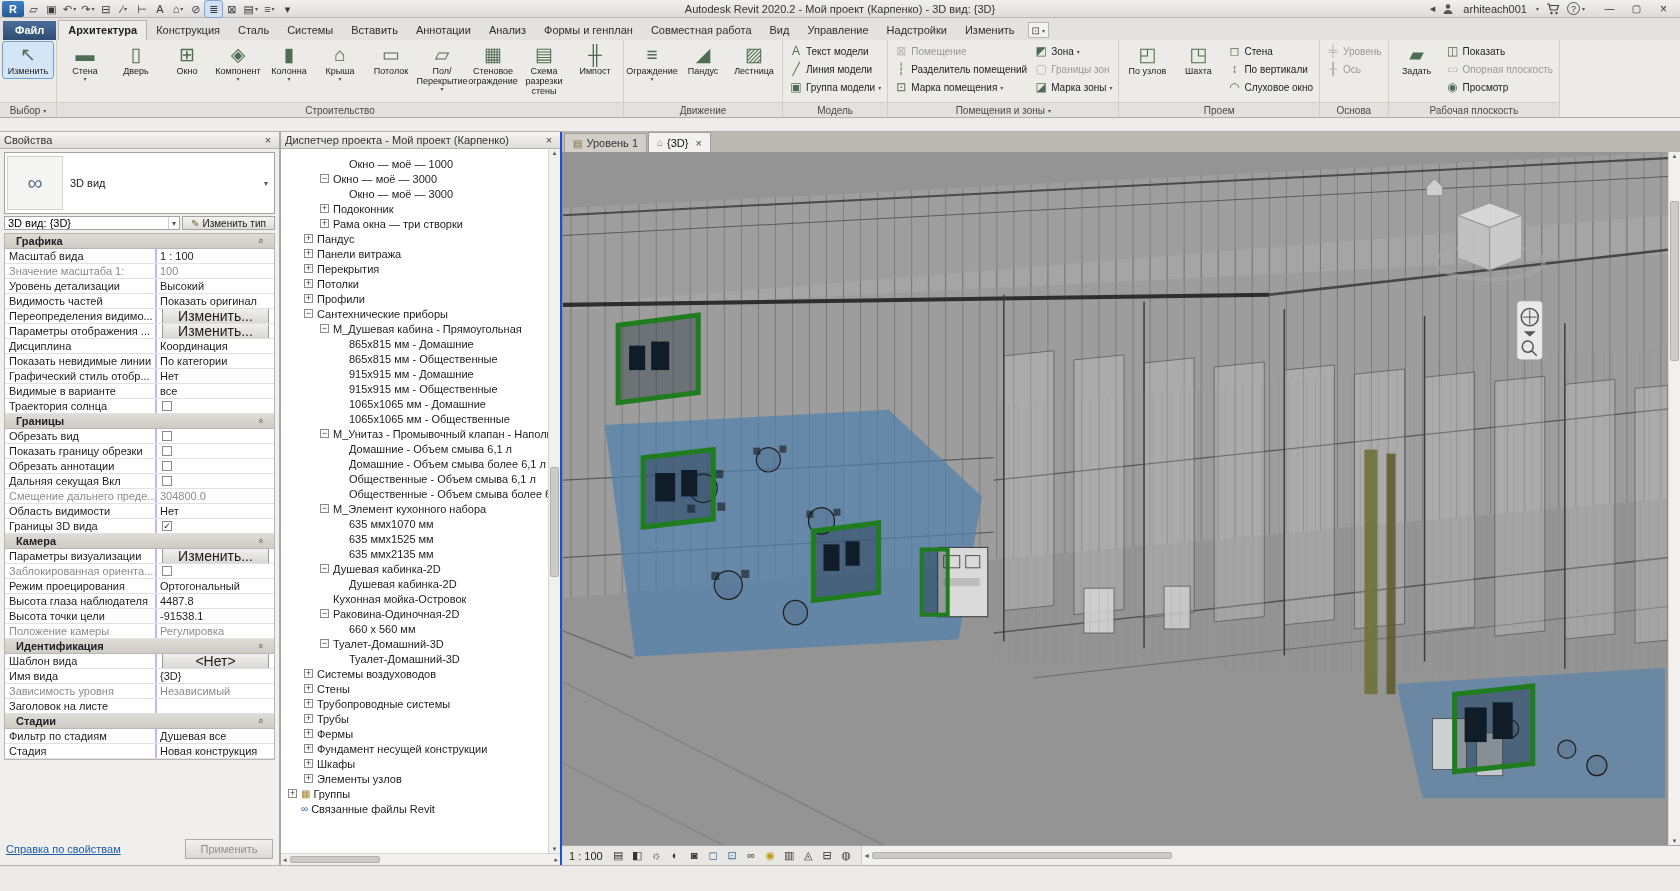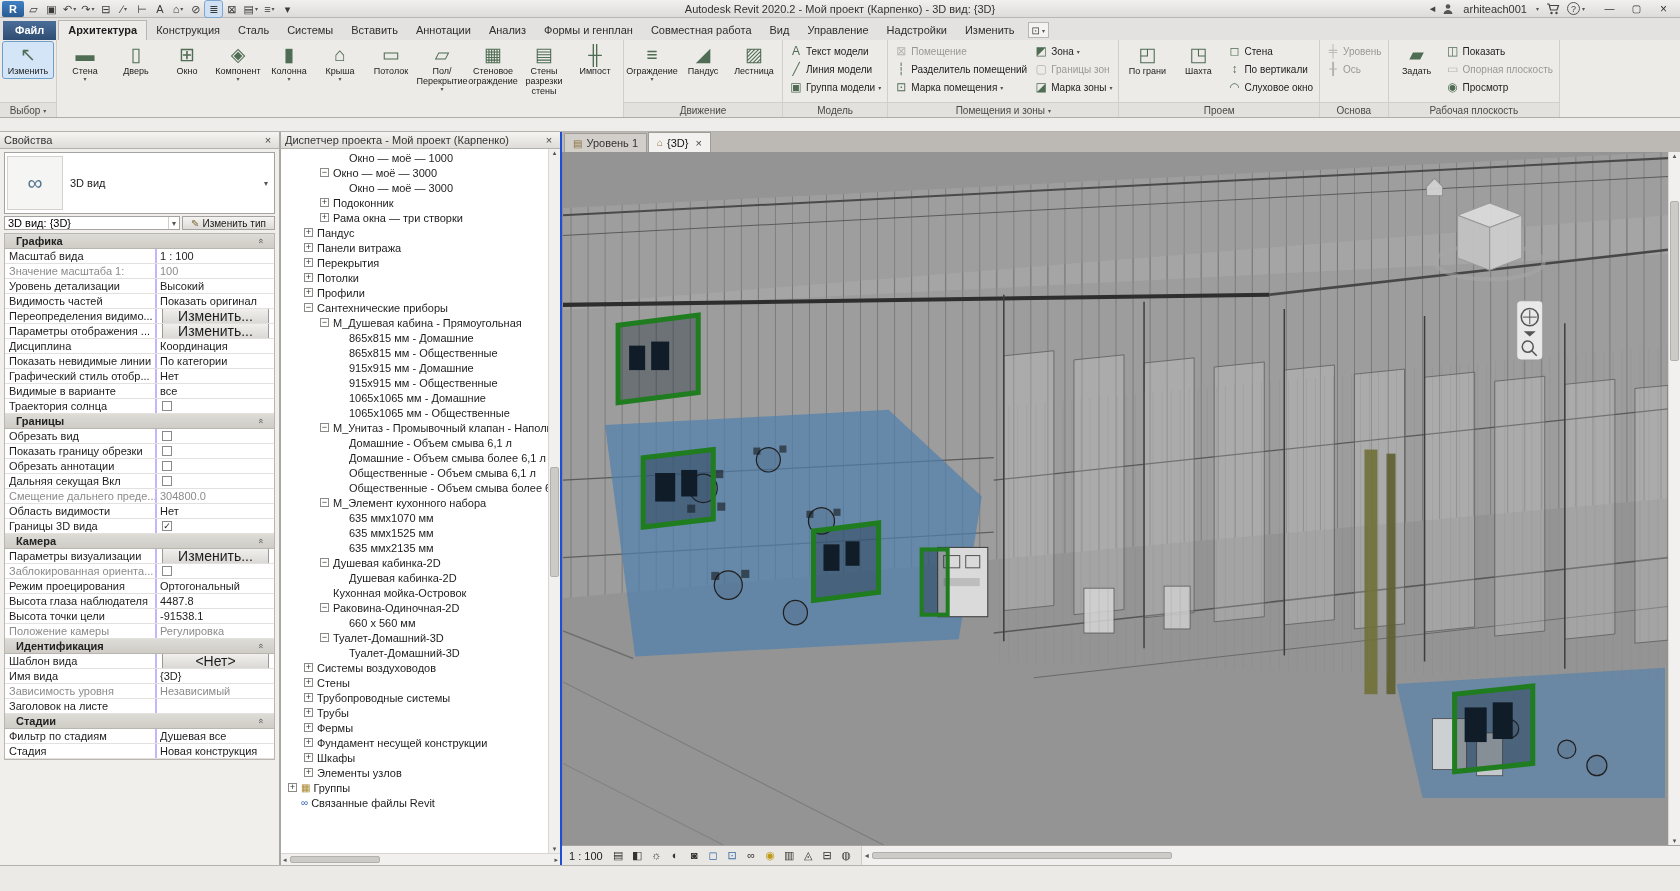--- a/index.html
+++ b/index.html
@@ -75,21 +75,21 @@
   .grayed{color:#8c8c8c !important;}
   .pbtn{flex:1;margin:1px 2px;background:linear-gradient(#f2f1ef,#d9d7d3);border:1px solid #9b9995;font-size:14px;display:flex;align-items:center;justify-content:center;}
   .pcheck{width:10px;height:10px;border:1px solid #8a8a8a;background:#fff;font-size:9px;line-height:8px;text-align:center;margin-left:2px;color:#222;flex:none;}
   .props-footer{margin-top:auto;display:flex;align-items:center;padding:4px 6px 6px;flex:none;}
   .props-footer a{color:#1b5dab;text-decoration:underline;}
   .apply{margin-left:auto;width:88px;height:20px;background:linear-gradient(#f2f1ef,#dcdad6);border:1px solid #aeaca8;color:#8f8f8f;font-size:11px;font-family:inherit;}
 
   
   .browser{width:281px;background:#0ea5e9;border-right:2px solid #1d4ed8;display:flex;flex-direction:column;flex:none;}
   .tree-wrap{flex:1;display:flex;overflow:hidden;background:#fff;}
-  .tree{flex:1;overflow:hidden;padding-top:1px;}
+  .tree{flex:1;overflow:hidden;padding-top:7px;}
   .trow{display:flex;align-items:center;height:15px;font-size:11px;color:#1d1d1d;white-space:nowrap;overflow:hidden;}
   .texp{width:9px;height:9px;border:1px solid #8c8a86;background:#fff;font-size:9px;line-height:7px;text-align:center;margin-right:4px;flex:none;color:#333;}
   .texp.none{border:none;background:transparent;}
   .ticon{margin-right:3px;font-size:10px;flex:none;}
   .ticon.groups{color:#a8862f;}
   .ticon.link{color:#3e6eb0;}
   .vscroll{width:12px;background:#f1f0ee;border-left:1px solid #d8d6d2;display:flex;flex-direction:column;align-items:center;font-size:7px;color:#555;flex:none;}
   .vtrack{flex:1;width:100%;position:relative;}
   .vthumb{position:absolute;left:1px;right:1px;background:#cdcbc7;border:1px solid #b2b0ac;border-radius:2px;}
   .hscroll{height:12px;background:#f1f0ee;border-top:1px solid #d8d6d2;display:flex;align-items:center;font-size:7px;color:#555;padding:0 2px;gap:3px;flex:none;}
@@ -275,26 +275,29 @@
             <div class="rbtn-icon">▱</div>
             <div>Пол/Перекрытие</div>
             <div class="rbtn-caret">▾</div>
           </div>
           <div class="rbtn-large">
             <div class="rbtn-icon">▦</div>
             <div>Стеновое ограждение</div>
           </div>
           <div class="rbtn-large">
             <div class="rbtn-icon">▤</div>
-            <div>Стены разрезки стены</div>
+            <div>Схема разрезки стены</div>
           </div>
           <div class="rbtn-large">
             <div class="rbtn-icon">╫</div>
             <div>Импост</div>
           </div>
+        </div>
+        <div class="rpanel-label">
+          <span>Строительство</span>
         </div>
       </div>
       <div class="rpanel">
         <div class="rpanel-body">
           <div class="rbtn-large">
             <div class="rbtn-icon">≡</div>
             <div>Ограждение</div>
             <div class="rbtn-caret">▾</div>
           </div>
           <div class="rbtn-large">
@@ -368,21 +371,21 @@
         </div>
         <div class="rpanel-label">
           <span>Помещения и зоны</span>
           <span class="caret-s">▾</span>
         </div>
       </div>
       <div class="rpanel">
         <div class="rpanel-body">
           <div class="rbtn-large">
             <div class="rbtn-icon">◰</div>
-            <div>По грани</div>
+            <div>По узлов</div>
           </div>
           <div class="rbtn-large">
             <div class="rbtn-icon">◳</div>
             <div>Шахта</div>
           </div>
           <div class="rcol">
             <div class="rbtn-small">
               <span class="rbtn-icon-s">◻</span>
               <span>Стена</span>
             </div>
@@ -625,20 +628,24 @@
           </div>
           <div class="prow">
             <div class="pcell plabel">Фильтр по стадиям</div>
             <div class="pcell pvalue">Душевая все</div>
           </div>
           <div class="prow">
             <div class="pcell plabel">Стадия</div>
             <div class="pcell pvalue">Новая конструкция</div>
           </div>
         </div>
+      <div class="props-footer">
+        <a href="#">Справка по свойствам</a>
+        <button class="apply">Применить</button>
+      </div>
     </aside>
 
     <aside class="browser">
       <div class="palette-header">
         <span class="ph-title">Диспетчер проекта - Мой проект (Карпенко)</span>
         <span class="ph-x">×</span>
       </div>
       <div class="tree-wrap">
         <div class="tree">
             <div class="trow" style="padding-left: 55px;">

